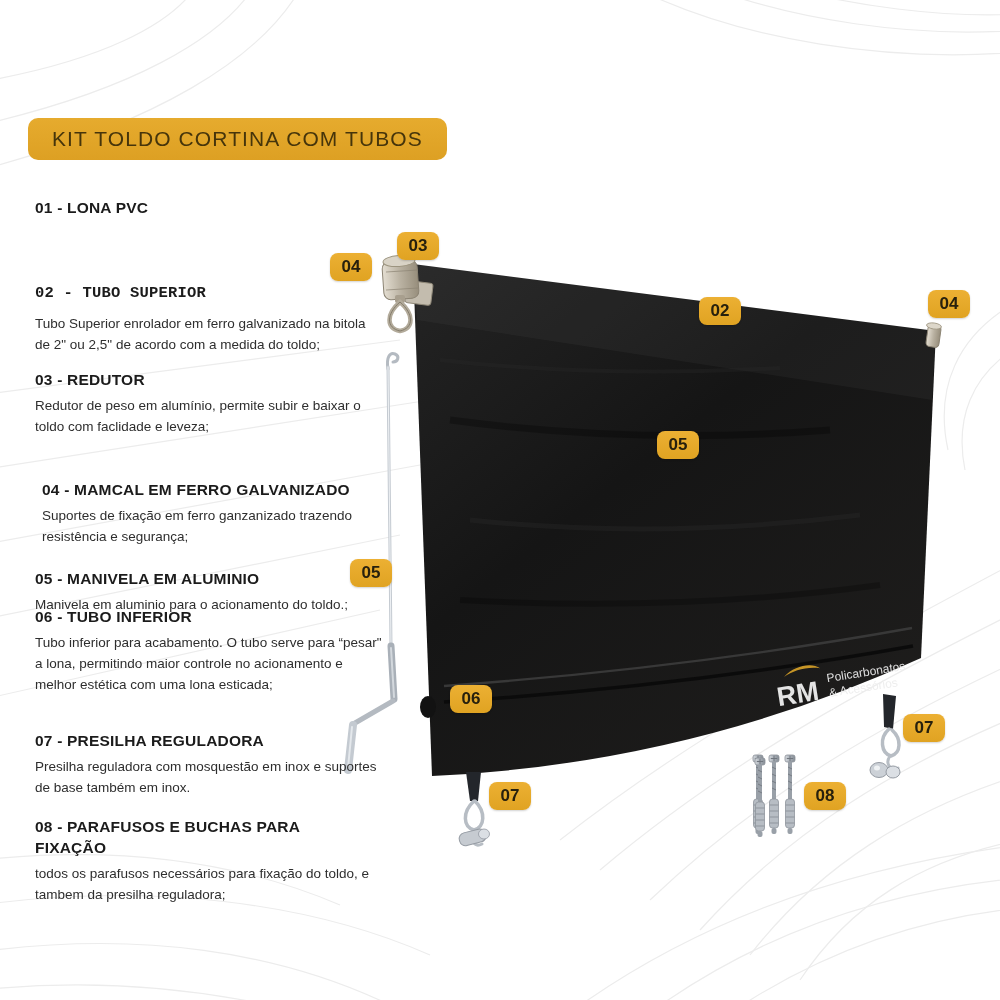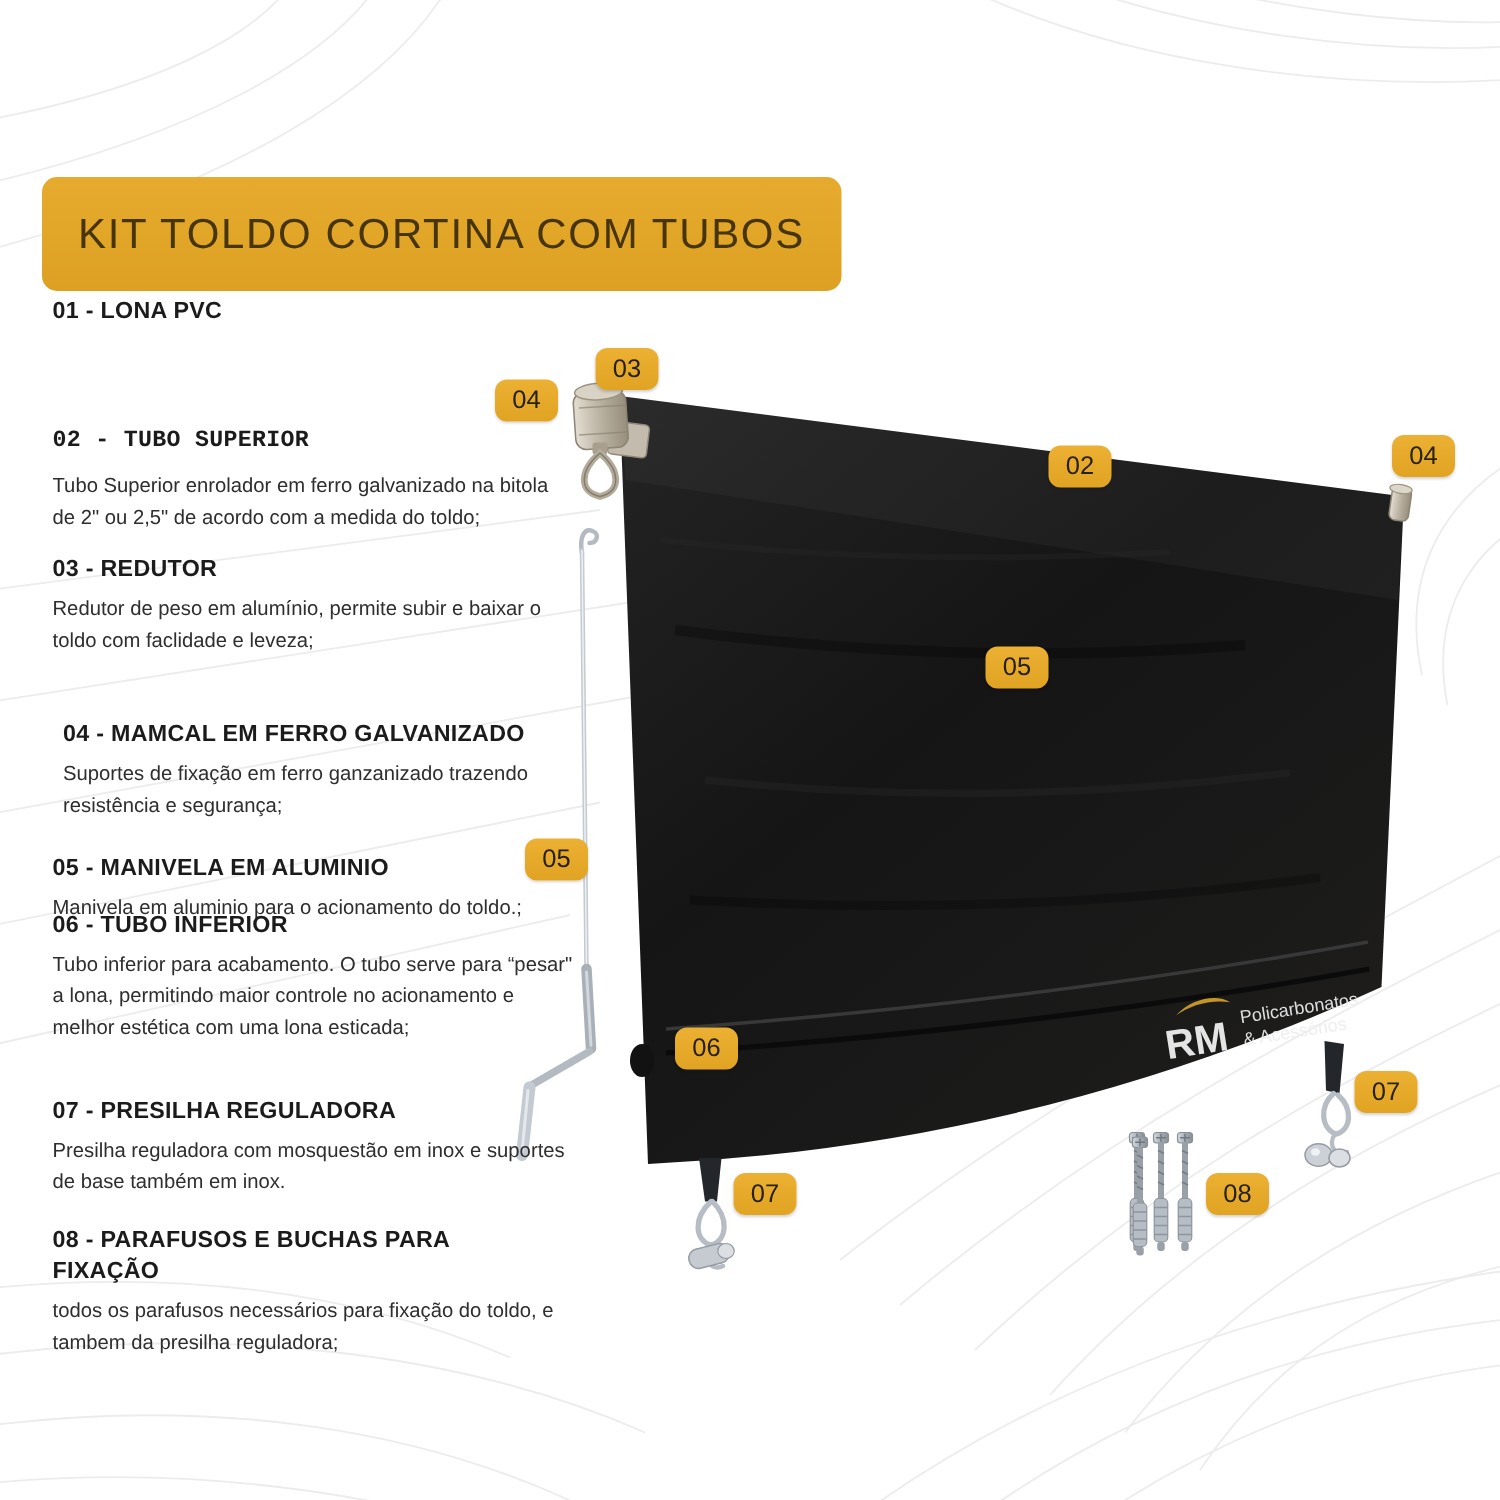--- a/index.html
+++ b/index.html
@@ -3,38 +3,38 @@
 <meta charset="utf-8">
 <style>
   html,body{margin:0;padding:0;background:#ffffff;}
   .canvas{
     position:relative;width:1000px;height:1000px;overflow:hidden;
     background:#ffffff;font-family:"Liberation Sans",sans-serif;
   }
   svg.deco,svg.illus{position:absolute;left:0;top:0;pointer-events:none;}
   .title-badge{
     position:absolute;left:28px;top:118px;height:42px;
-    display:inline-flex;align-items:center;padding:17px 24px;
+    display:inline-flex;align-items:center;padding:0 24px;
     background:linear-gradient(180deg,#e6ab2e,#ddA023);
-    border-radius:10px;color:#46350b;font-size:28px;letter-spacing:1.1px;
+    border-radius:10px;color:#46350b;font-size:21px;letter-spacing:1.1px;
     white-space:nowrap;
   }
   .section{position:absolute;left:35px;width:347px;}
   .section h3{
     margin:0 0 5px 0;font-size:15.5px;font-weight:bold;color:#1b1b1b;
     letter-spacing:.2px;line-height:1.35;
   }
   .section p{margin:0;font-size:13.5px;color:#2e2e2e;line-height:1.55;}
   .sec-04{padding-left:7px;}
   .sec-02 h3{margin-bottom:10px;font-family:Liberation Mono, monospace;}
   .part-badge{
     position:absolute;width:42px;height:28px;border-radius:8px;
     background:linear-gradient(180deg,#ecb033,#e0a322);
     display:flex;align-items:center;justify-content:center;
-    color:#27200d;font-size:17px;font-weight:normal;
+    color:#27200d;font-size:17px;font-weight:bold;
     box-shadow:0 1px 2px rgba(0,0,0,.18);
   }
 </style>
 </head>
 <body>
 
 <div class="canvas">
 
   <svg class="deco" width="1000" height="1000" viewBox="0 0 1000 1000">
     <g fill="none" stroke="#ececec" stroke-width="1.2">

